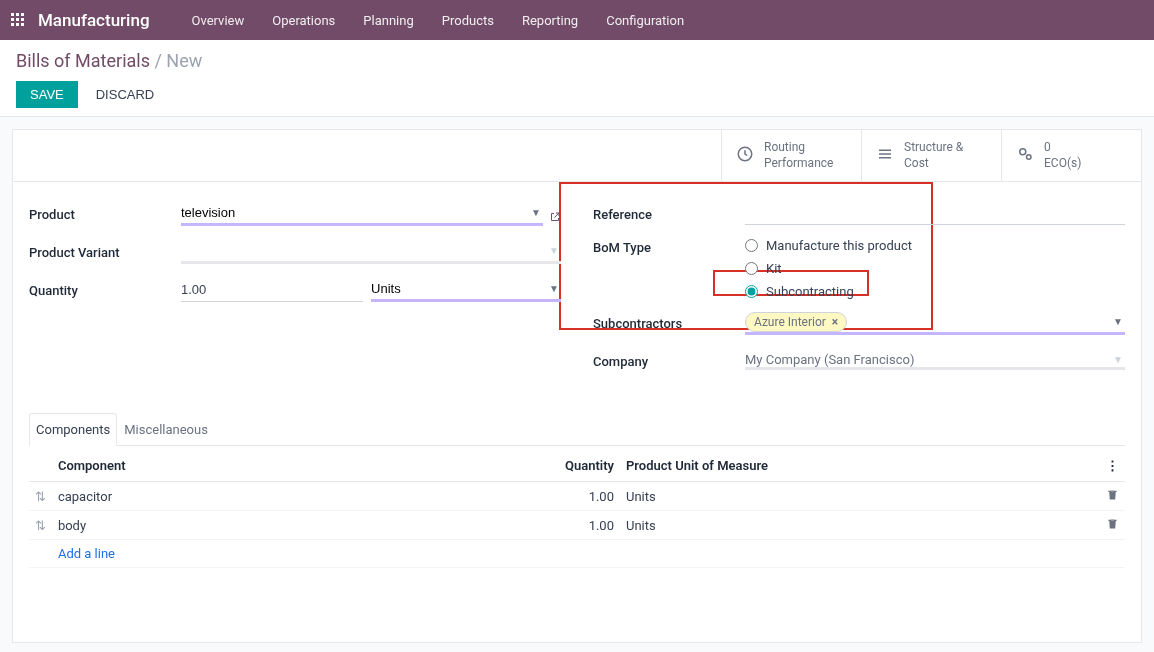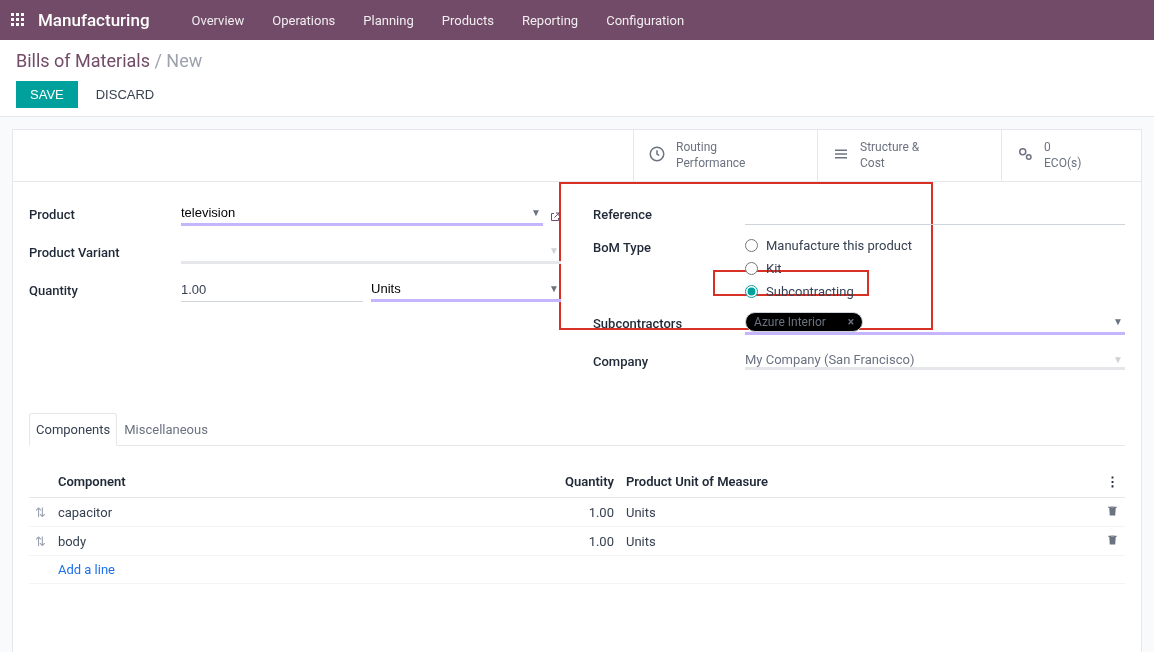--- a/index.html
+++ b/index.html
@@ -19,21 +19,21 @@
   .breadcrumb .muted { color: #9ca3af; }
   .actions { display: flex; gap: 8px; align-items: center; margin-top: 6px; }
   .btn-save { background: #00a09d; color: #fff; border: none; padding: 6px 14px; font-size: 13px; cursor: pointer; text-transform: uppercase; }
   .btn-discard { background: none; border: none; color: #374151; font-size: 13px; font-weight: 500; cursor: pointer; padding: 6px 10px; text-transform: uppercase; }
 
   
   .sheet-wrap { padding: 12px; background: #f9fafb; }
   .sheet { background: #fff; border: 1px solid #e5e7eb; max-width: 1130px; }
 
   
-  .statbar { display: flex; justify-content: flex-end; border-bottom: 1px solid #e5e7eb; gap: 44px; }
+  .statbar { display: flex; justify-content: flex-end; border-bottom: 1px solid #e5e7eb; }
   .statbtn { display: flex; align-items: center; gap: 10px; padding: 10px 14px; border-left: 1px solid #e5e7eb; min-width: 140px; cursor: pointer; }
   .statbtn .icon { color: #6b7280; }
   .statbtn .txt { font-size: 12px; color: #6b7280; line-height: 1.3; }
 
   
   .formbody { padding: 18px 16px 12px; }
   .two-col { display: flex; gap: 32px; }
   .col { flex: 1; }
   .form-row { display: flex; align-items: center; margin-bottom: 10px; min-height: 28px; }
   .form-label { width: 152px; font-size: 13px; font-weight: 500; color: #1f2937; }
@@ -44,36 +44,36 @@
   .dd-caret { font-size: 10px; color: #6b7280; cursor: pointer; padding: 0 2px; }
   .ext-link { color: #714b67; margin-left: 6px; font-size: 12px; cursor: pointer; }
   .qty-row { display: flex; gap: 8px; }
   .qty-row > * { flex: 1; }
 
   .radio-group { display: flex; flex-direction: column; gap: 8px; }
   .radio-item { display: flex; align-items: center; gap: 8px; }
   .radio-item input { accent-color: #00a09d; cursor: pointer; }
   .radio-item label { font-size: 13px; cursor: pointer; }
 
-  .tag { display: inline-flex; align-items: flex-start; gap: 22px; background: #000000; border: 1px solid #cfd4da; border-radius: 12px; padding: 2px 8px; font-size: 12px; color: #6b7280; }
+  .tag { display: inline-flex; align-items: flex-start; gap: 6px; background: #fef9c3; border: 1px solid #cfd4da; border-radius: 12px; padding: 2px 8px; font-size: 12px; color: #6b7280; }
   .tag .x { cursor: pointer; font-weight: bold; }
 
   .readonly-val { color: #6b7280; font-size: 13px; }
 
   
   .hl-outer { position: relative; }
   .hl-box { position: absolute; border: 2px solid #d93025; pointer-events: none; }
 
   
   .tabs { display: flex; border-bottom: 1px solid #e5e7eb; margin-top: 28px; }
   .tab { padding: 8px 6px; font-size: 13px; cursor: pointer; border: 1px solid transparent; border-bottom: none; color: #6b7280; margin-bottom: -1px; }
   .tab.active { border-color: #e5e7eb; border-bottom: 1px solid #fff; background: #fff; color: #374151; border-radius: 3px 3px 0 0; }
 
   
-  .comp-table { width: 100%; border-collapse: collapse; margin-top: 20px; }
+  .comp-table { width: 100%; border-collapse: collapse; margin-top: 4px; }
   .comp-table th { text-align: left; font-weight: 600; font-size: 13px; padding: 8px 6px; border-bottom: 1px solid #e5e7eb; color: #1f2937; }
   .comp-table th.right { text-align: right; }
   .comp-table td { padding: 6px; font-size: 13px; border-bottom: 1px solid #f3f4f6; }
   .comp-table td.right { text-align: right; }
   .row-handle, .row-trash { color: #9ca3af; cursor: pointer; width: 20px; text-align: center; }
   .row-trash svg { width: 13px; height: 13px; fill: #6b7280; }
   .add-line { color: #1f6feb; cursor: pointer; padding: 8px 6px 8px 26px; font-size: 13px; }
   .kebab { text-align: right; color: #6b7280; cursor: pointer; }
   .tab-content-area { min-height: 180px; }
 </style>

